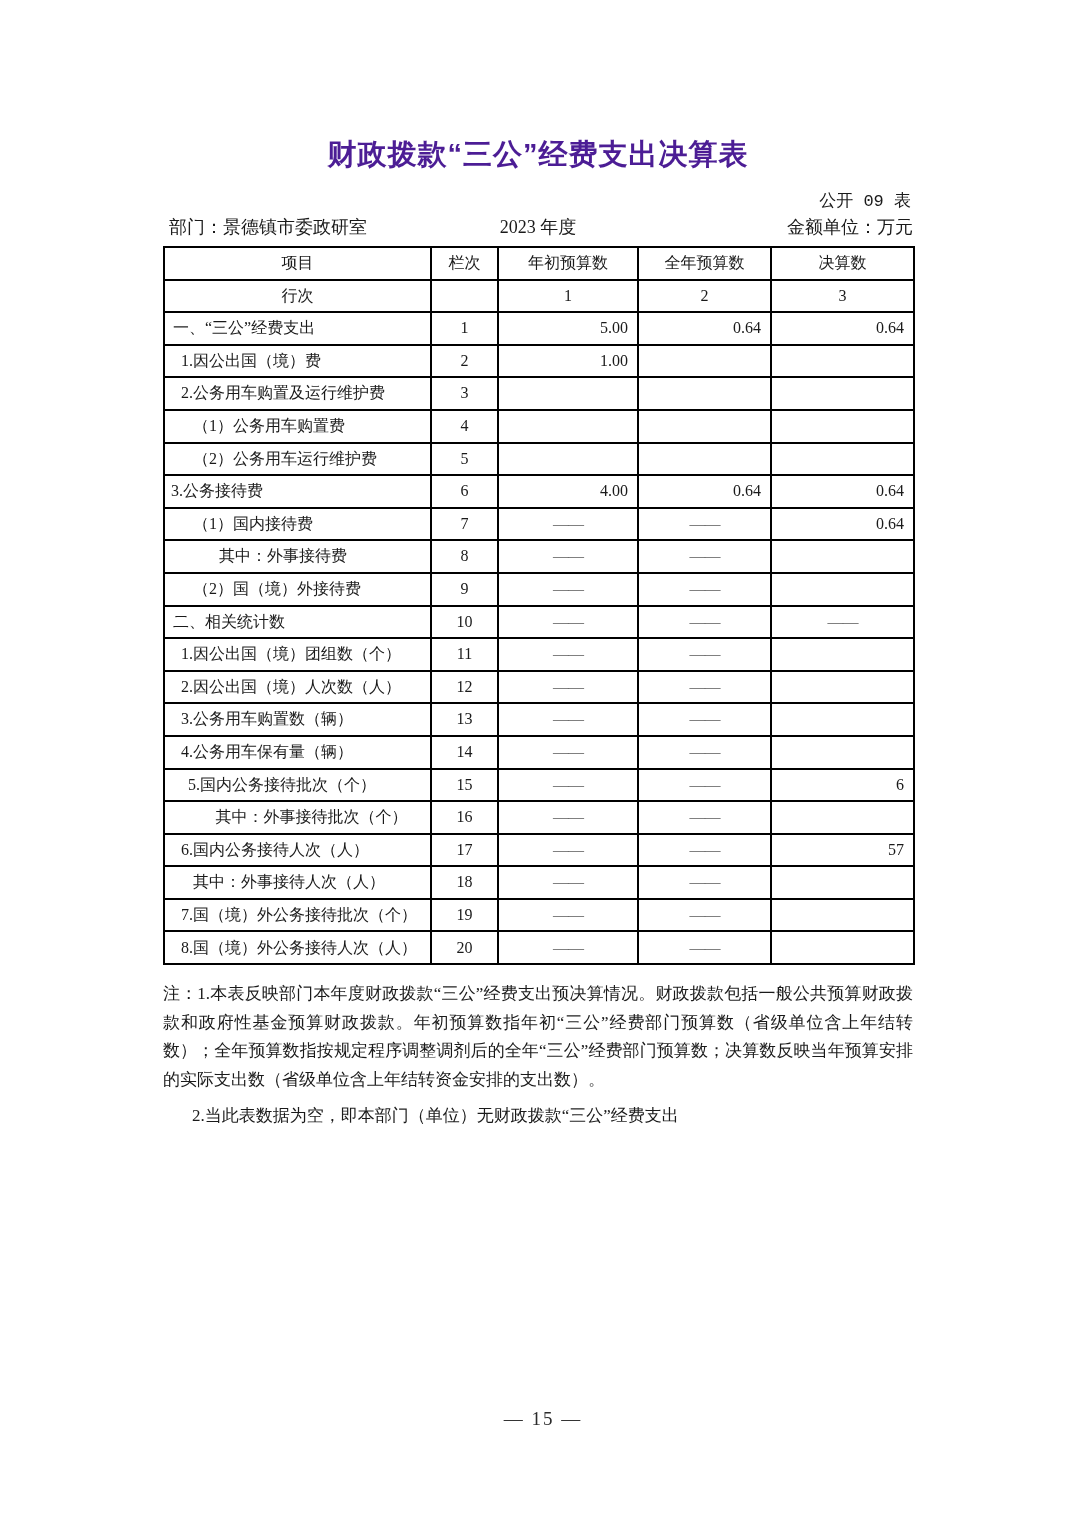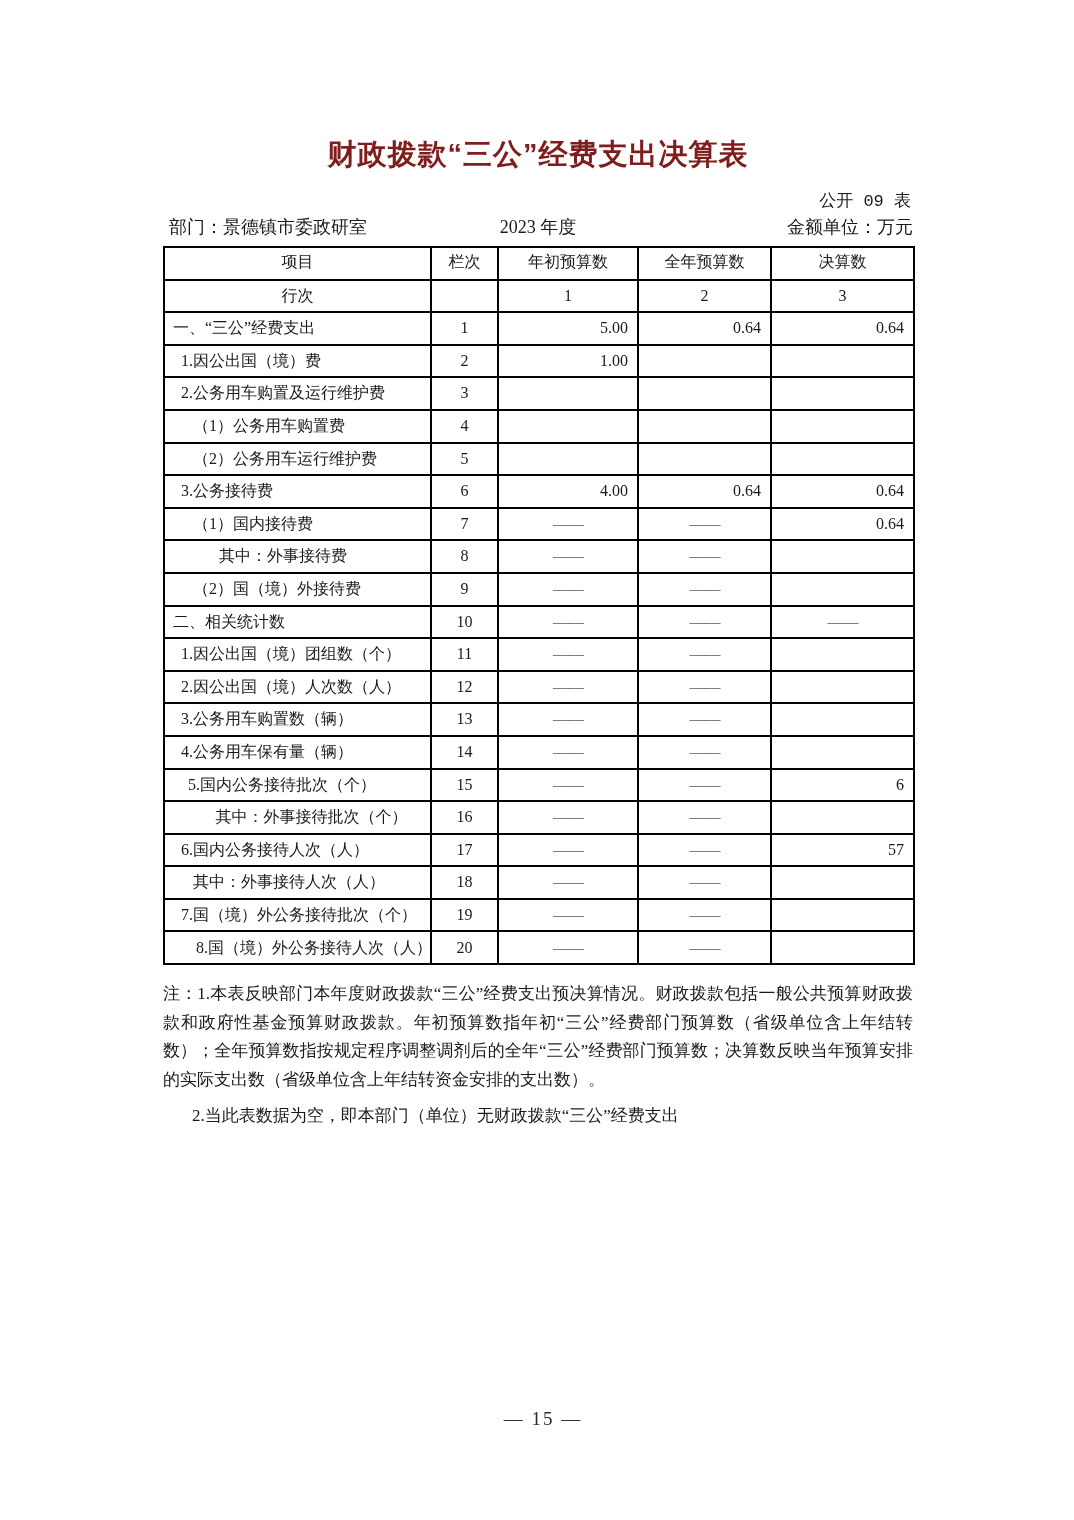--- a/index.html
+++ b/index.html
@@ -23,21 +23,21 @@
     position: absolute;
     top: 135px;
     left: 0;
     width: 100%;
     margin: 0;
     text-align: center;
     font-family: "Liberation Sans", "DejaVu Sans", sans-serif;
     font-size: 29px;
     font-weight: 700;
     letter-spacing: 1px;
-    color: #7f1d1d;
+    color: #4c1d95;
   }
   .form-code {
     position: absolute;
     top: 189px;
     right: 2px;
     font-size: 17px;
     font-family: Liberation Mono, monospace;
   }
   .meta {
     position: absolute;
@@ -63,21 +63,21 @@
     border: 2px solid #000;
     font-size: 16px;
     font-weight: normal;
     height: 30.6px;
     padding: 0;
     line-height: 1.15;
     white-space: nowrap;
     overflow: hidden;
     vertical-align: middle;
   }
-  .fin-table th { text-align: center; font-family: Liberation Mono, monospace; }
+  .fin-table th { text-align: center; }
   .cell-ctr  { text-align: center; }
   .cell-item { text-align: left; }
   .cell-num  { text-align: right; padding-right: 9px !important; }
   .cell-dash { text-align: center; color: #6b6b6b; letter-spacing: -1px; }
   .cell-empty { }
 
   .notes {
     position: absolute;
     top: 980px;
     left: 0;
@@ -169,21 +169,21 @@
             <td class="cell-empty"></td>
           </tr>
           <tr>
             <td class="cell-item" style="padding-left: 28px;">（2）公务用车运行维护费</td>
             <td class="cell-ctr">5</td>
             <td class="cell-empty"></td>
             <td class="cell-empty"></td>
             <td class="cell-empty"></td>
           </tr>
           <tr>
-            <td class="cell-item" style="padding-left: 16px;">3.公务接待费</td>
+            <td class="cell-item" style="padding-left: 6px;">3.公务接待费</td>
             <td class="cell-ctr">6</td>
             <td class="cell-num">4.00</td>
             <td class="cell-num">0.64</td>
             <td class="cell-num">0.64</td>
           </tr>
           <tr>
             <td class="cell-item" style="padding-left: 28px;">（1）国内接待费</td>
             <td class="cell-ctr">7</td>
             <td class="cell-dash">——</td>
             <td class="cell-dash">——</td>
@@ -267,21 +267,21 @@
             <td class="cell-empty"></td>
           </tr>
           <tr>
             <td class="cell-item" style="padding-left: 16px;">7.国（境）外公务接待批次（个）</td>
             <td class="cell-ctr">19</td>
             <td class="cell-dash">——</td>
             <td class="cell-dash">——</td>
             <td class="cell-empty"></td>
           </tr>
           <tr>
-            <td class="cell-item" style="padding-left: 31px; margin-top: 28px;">8.国（境）外公务接待人次（人）</td>
+            <td class="cell-item" style="padding-left: 16px; margin-top: 28px;">8.国（境）外公务接待人次（人）</td>
             <td class="cell-ctr">20</td>
             <td class="cell-dash">——</td>
             <td class="cell-dash">——</td>
             <td class="cell-empty"></td>
           </tr>
         </tbody>
     </table>
 
     <div class="notes">
       <p class="note1">注：1.本表反映部门本年度财政拨款“三公”经费支出预决算情况。财政拨款包括一般公共预算财政拨款和政府性基金预算财政拨款。年初预算数指年初“三公”经费部门预算数（省级单位含上年结转数）；全年预算数指按规定程序调整调剂后的全年“三公”经费部门预算数；决算数反映当年预算安排的实际支出数（省级单位含上年结转资金安排的支出数）。</p>

